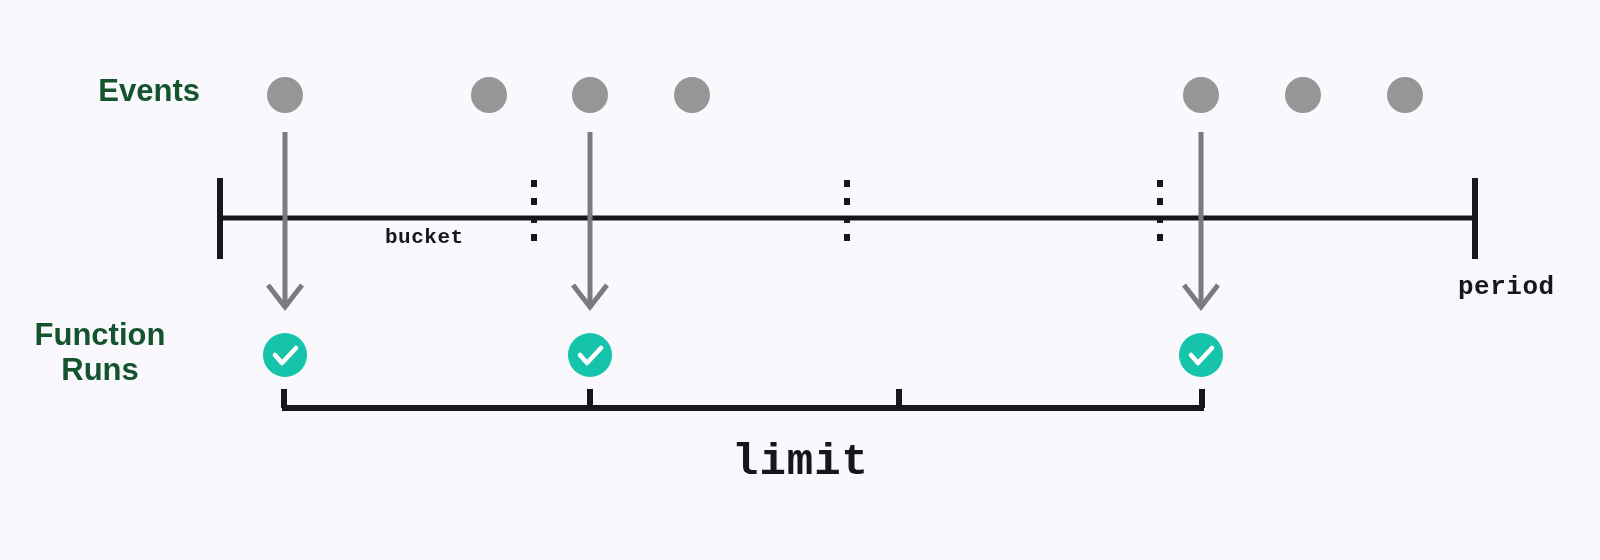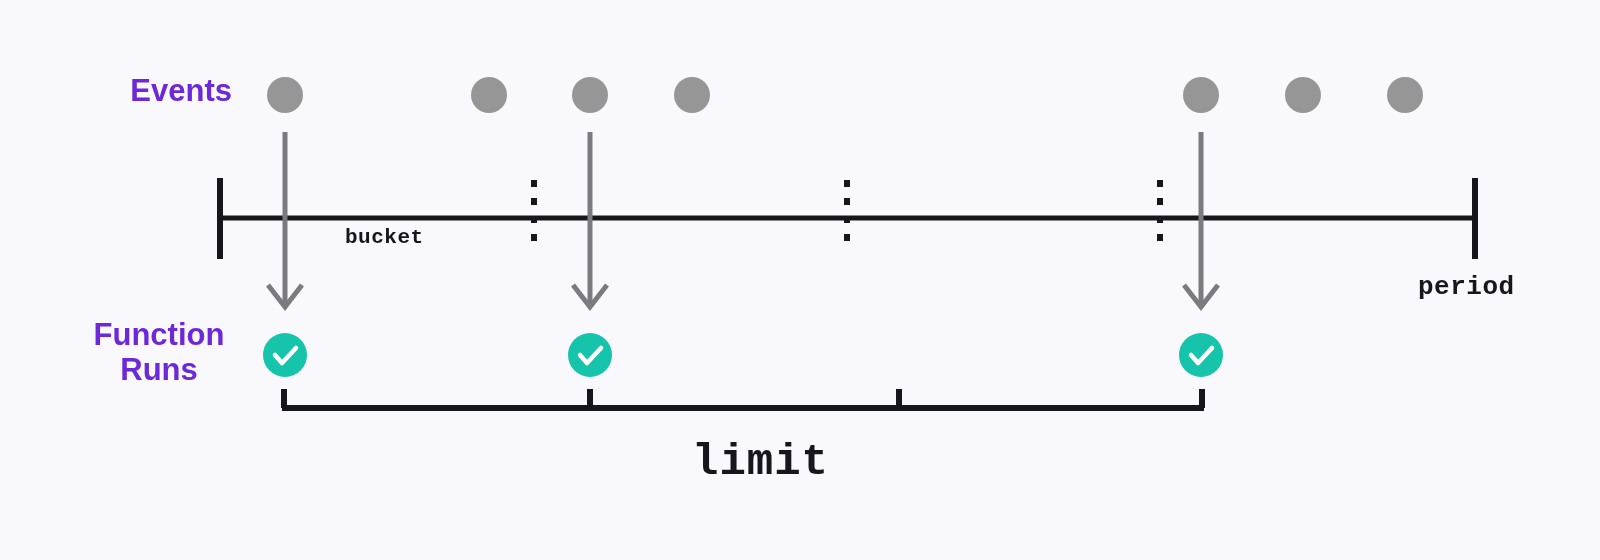--- a/index.html
+++ b/index.html
@@ -25,24 +25,23 @@
     left: 0;
     top: 0;
     width: 1600px;
     height: 560px;
     display: block;
   }
   .row-label {
     position: absolute;
     font-family: "Liberation Sans", sans-serif;
     font-weight: bold;
-    color: #6d28d9;
+    color: #14532d;
     white-space: pre-line;
     line-height: 1.12;
-    margin-left: 32px;
   }
   #events-label {
     left: 0;
     top: 74px;
     width: 200px;
     text-align: right;
     font-size: 31px;
   }
   #time-label {
     left: 0;
@@ -50,27 +49,27 @@
     width: 200px;
     text-align: right;
     font-size: 31px;
   }
   #function-runs-label {
     left: 0;
     top: 318px;
     width: 200px;
     text-align: center;
     font-size: 31px;
-    padding-left: 27px;
   }
   .mono-label {
     position: absolute;
     font-family: "Liberation Mono", "DejaVu Sans Mono", monospace;
     font-weight: bold;
     color: #16161d;
+    margin-left: 40px;
   }
   #bucket-label {
     left: 345px;
     top: 226px;
     font-size: 21px;
     letter-spacing: 0.5px;
   }
   #period-label {
     left: 1418px;
     top: 272px;

